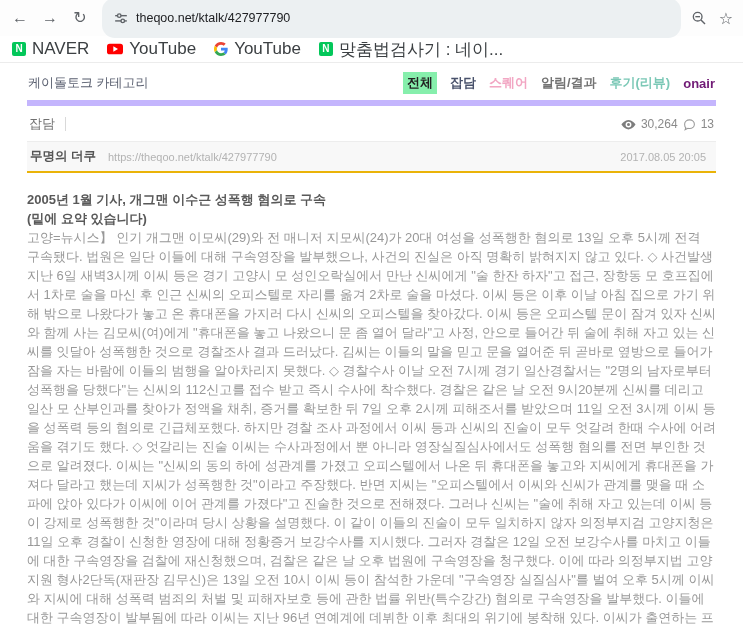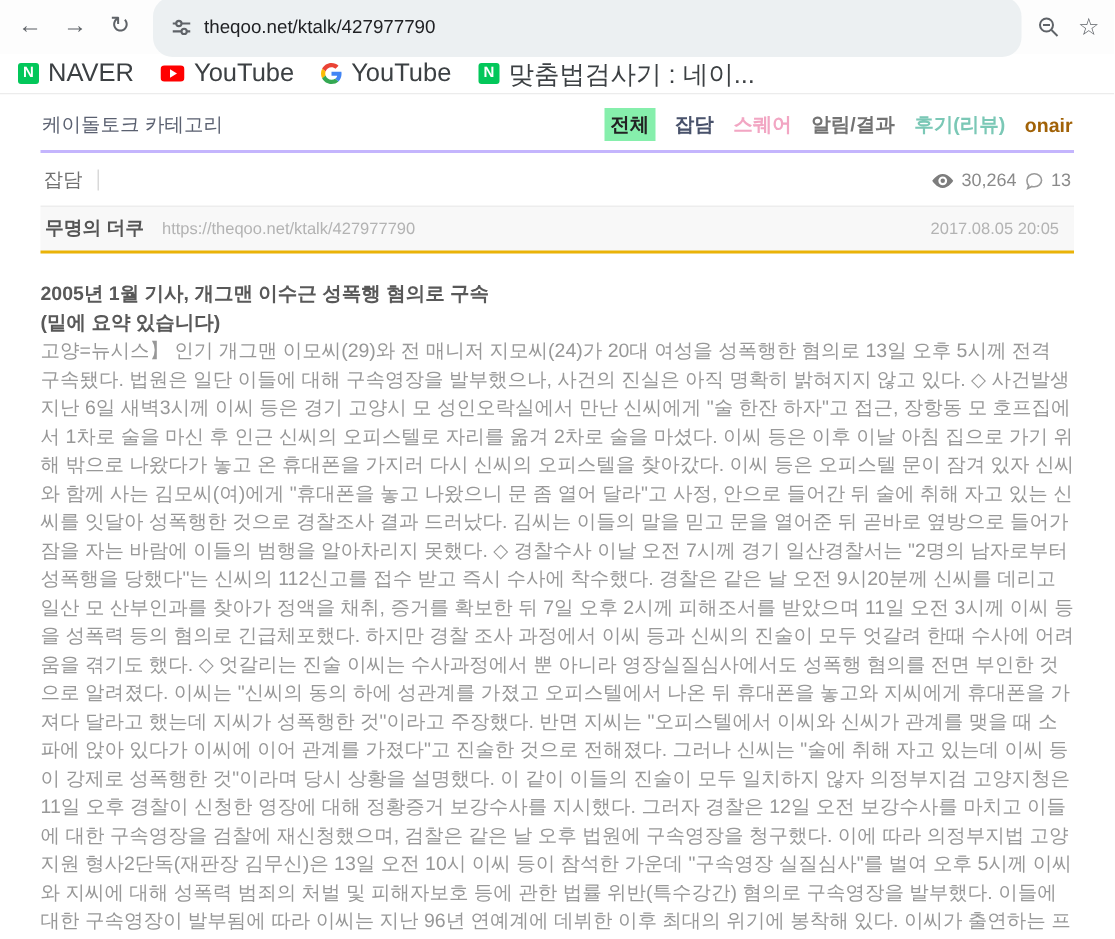--- a/index.html
+++ b/index.html
@@ -21,21 +21,21 @@
   .bookmarks { height:27px; background:#fff; display:flex; align-items:center;
     padding:0 12px; gap:18px; border-bottom:1px solid #ececec; }
   .bm { display:flex; align-items:center; gap:6px; cursor:pointer; }
   .bm-label { font-size:17px; color:#3c4043; white-space:nowrap;text-align:right; }
   .fav-naver { width:14px; height:14px; background:#03c75a; border-radius:2px; color:#fff;
     font-size:10px; font-weight:bold; text-align:center; line-height:14px; }
 
   
   .page { padding:4px 27px 0 27px; background:#fff; }
   .cat-header { display:flex; align-items:center; justify-content:space-between;
-    padding:5px 1px 6px 1px; border-bottom:2px solid #c4b5fd; }
+    padding:5px 1px 6px 1px; border-bottom:6px solid #c4b5fd; }
   .cat-title { font-size:13px; color:#5a6070; }
   .tabs { display:flex; align-items:center; gap:13px; }
   .tab { font-size:13px; font-weight:bold; cursor:pointer; }
   .tab.selected { background:#86efac; color:#222; padding:2px 4px; }
 
   .title-row { display:flex; align-items:center; padding:9px 2px 8px 2px; border-bottom:1px solid #ededed; }
   .post-cat { font-size:13px; color:#707070; }
   .vline { width:1px; height:14px; background:#d9d9d9; margin:0 10px; }
   .post-title { font-size:14px; font-weight:bold; color:#333; }
   .title-right { margin-left:auto; display:flex; align-items:flex-end; gap:5px;
@@ -111,21 +111,21 @@
   <div class="page">
 
     <div class="cat-header">
       <span class="cat-title">케이돌토크 카테고리</span>
       <div class="tabs">
         <span class="tab selected" style="color: rgb(34, 34, 34);">전체</span>
         <span class="tab" style="color: rgb(73, 82, 107);">잡담</span>
         <span class="tab" style="color: rgb(242, 166, 195);">스퀘어</span>
         <span class="tab" style="color: #737373;">알림/결과</span>
         <span class="tab" style="color: rgb(123, 200, 182);">후기(리뷰)</span>
-        <span class="tab" style="color: #a16207;">onair</span>
+        <span class="tab" style="color: #701a75;">onair</span>
       </div>
     </div>
 
     <div class="title-row">
       <span class="post-cat">잡담</span>
       <span class="vline"></span>
       <div class="title-right">
         <svg width="15" height="12" viewBox="0 0 24 18">
           <path fill="#7d7d7d" d="M12 1C5.4 1 .8 8.3.8 8.3s4.6 7.7 11.2 7.7 11.2-7.7 11.2-7.7S18.6 1 12 1zm0 12a4.7 4.7 0 1 1 0-9.4 4.7 4.7 0 0 1 0 9.4zm0-7.1a2.4 2.4 0 1 0 0 4.8 2.4 2.4 0 0 0 0-4.8z"></path>
         </svg>

